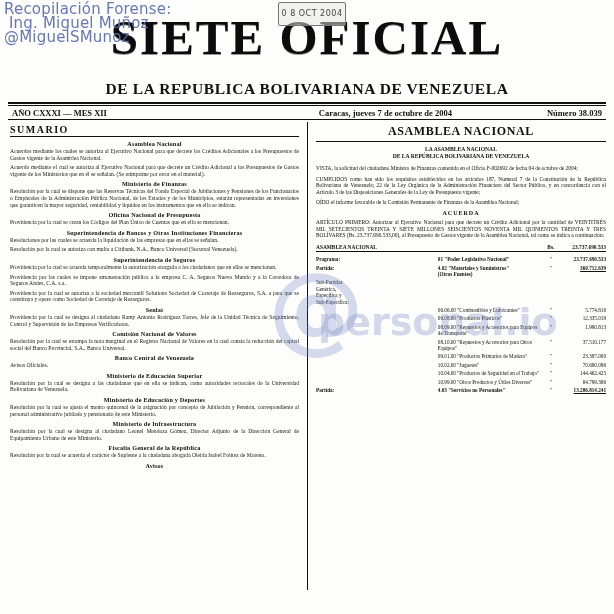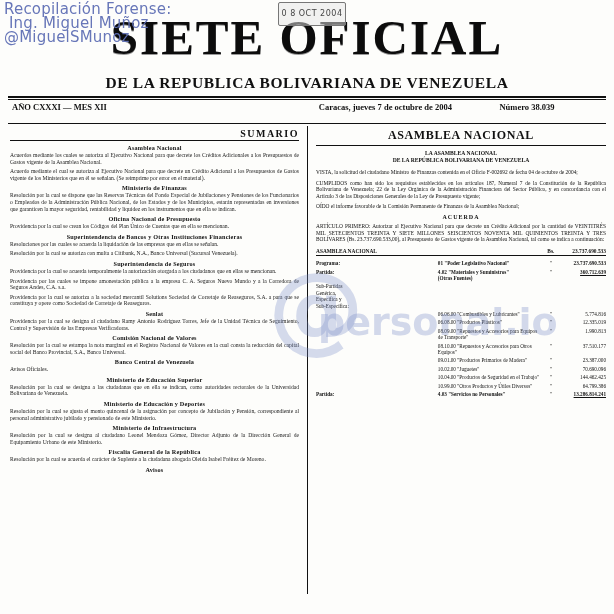--- a/index.html
+++ b/index.html
@@ -90,46 +90,46 @@
     letter-spacing: 2px;
     line-height: 52px;
     color: #0c0c0c;
     text-shadow: 0 1px 0 #999;
   }
   .subtitle {
     font-family: "Liberation Serif", serif;
     font-weight: bold;
     font-size: 15.5px;
     letter-spacing: .6px;
-    margin-top: 10px;
+    margin-top: 16px;
     color: #111;
   }
   .rule-thick {
     border-top: 2px solid #111;
     margin: 4px 8px 0 8px;
   }
   .rule-thin {
     border-top: 1px solid #111;
     margin: 1px 8px 0 8px;
   }
   .issue-line {
     display: flex;
     justify-content: space-between;
     align-items: baseline;
     font-family: "Liberation Serif", serif;
     font-size: 8.5px;
     font-weight: bold;
-    padding: 2px 12px 10px 12px;
+    padding: 2px 12px 0 12px;
   }
   .issue-line .center {
     flex: 1;
     text-align: right;
   }
   .issue-line .left { width: 150px; text-align: left;}
-  .issue-line .right { width: 150px; }
+  .issue-line .right { width: 150px; text-align: right;}
   
   .cols {
     display: flex;
     margin-top: 2px;
     height: 468px;
   }
   .col-left {
     width: 305px;
     padding: 0 6px 0 10px;
     box-sizing: border-box;
@@ -138,21 +138,21 @@
     width: 1px;
     background: #111;
     margin: 0 2px;
   }
   .col-right {
     flex: 1;
     padding: 0 8px 0 6px;
     box-sizing: border-box;
   }
   .sumario-head {
-    text-align: right;
+    text-align: left;
     font-weight: bold;
     font-size: 10px;
     letter-spacing: 1.5px;
     margin: 2px 0 1px 0;
   }
   .sumario-rule {
     border-top: 1px solid #111;
     margin-bottom: 3px;
   }
   .org {

